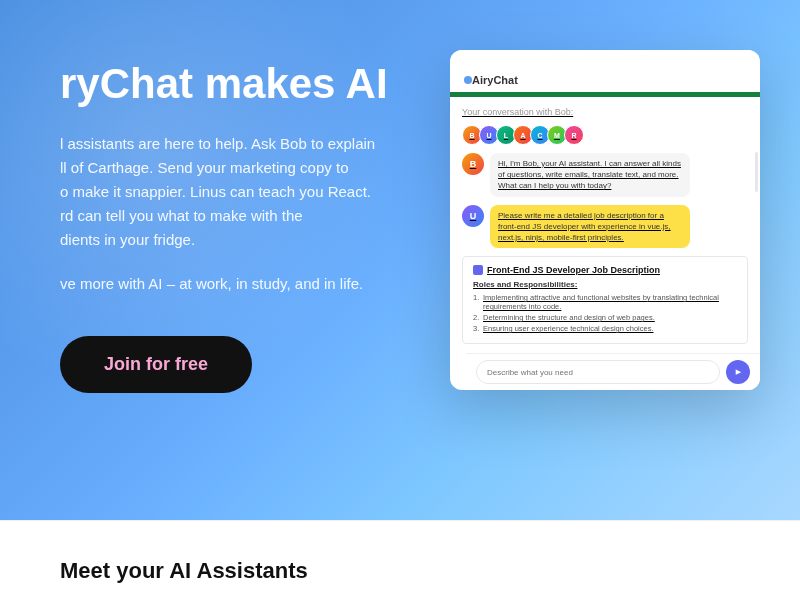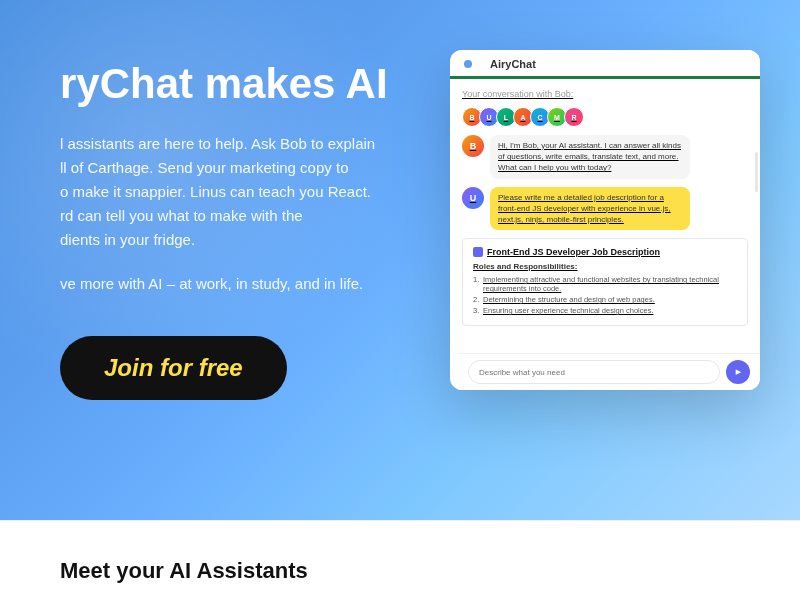--- a/index.html
+++ b/index.html
@@ -50,51 +50,50 @@
     .hero-tagline {
       font-size: 15px;
       color: rgba(255,255,255,0.92);
       line-height: 1.6;
       margin-bottom: 40px;
       max-width: 340px;
     }
 
     .join-button {
       background: #111;
-      color: #fde047;
+      color: #f9a8d4;
       border: none;
       border-radius: 50px;
       padding: 18px 44px;
-      font-size: 24px;
+      font-size: 18px;
       font-weight: 600;
       cursor: pointer;
       display: inline-block;
-      font-style: italic;
     }
 
     .chat-window {
       position: absolute;
       right: 40px;
       top: 50px;
       width: 310px;
       height: 340px;
       background: white;
       border-radius: 12px;
       box-shadow: 0 20px 60px rgba(0,0,0,0.2);
       overflow: hidden;
       z-index: 3;
     }
 
     .chat-header {
       background: white;
-      padding: 8px 14px 6px;
-      border-bottom: 3px solid #15803d;
-      display: flex;
-      align-items: center;
-      gap: 18px;
+      padding: 24px 14px 6px;
+      border-bottom: 5px solid #15803d;
+      display: flex;
+      align-items: center;
+      gap: 0;
     }
 
     .chat-logo-dot {
       width: 8px;
       height: 8px;
       background: #5b9ef0;
       border-radius: 50%;
     }
 
     .chat-logo-text {
@@ -203,21 +202,21 @@
     .content-list li::before {
       content: attr(data-num) '.';
       position: absolute;
       left: 0;
       color: #555;
     }
 
     .chat-footer {
       position: absolute;
       bottom: 0;
-      left: 8px;
+      left: 16px;
       right: 0;
       background: white;
       border-top: 1px solid #f0f0f0;
       padding: 6px 10px;
       display: flex;
       align-items: center;
       gap: 6px;
     }
 
     .chat-input-area {

